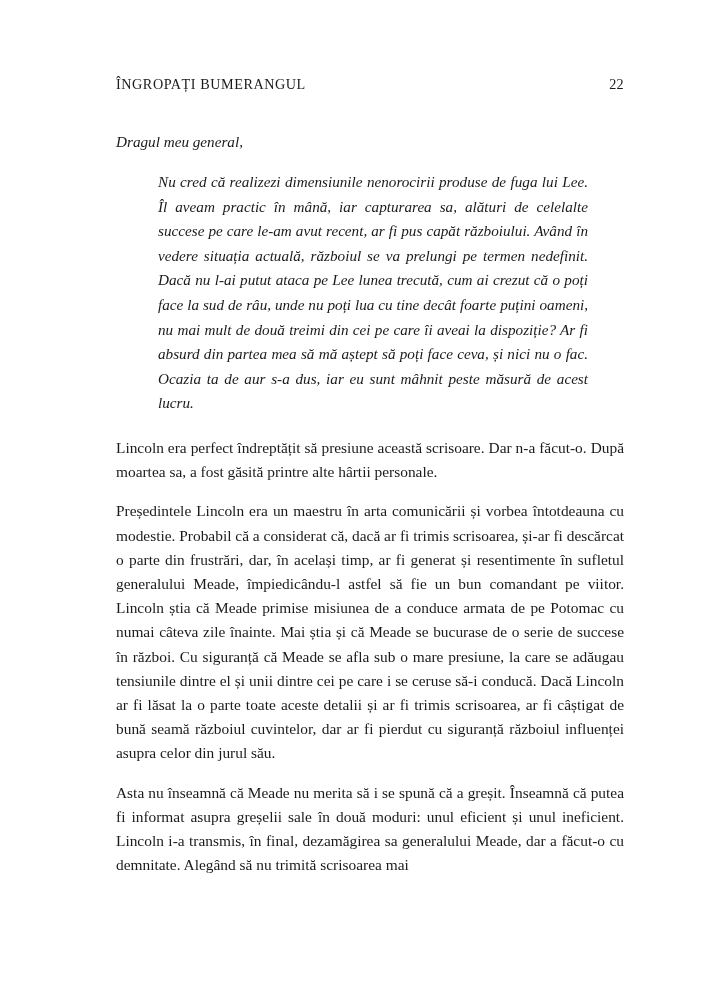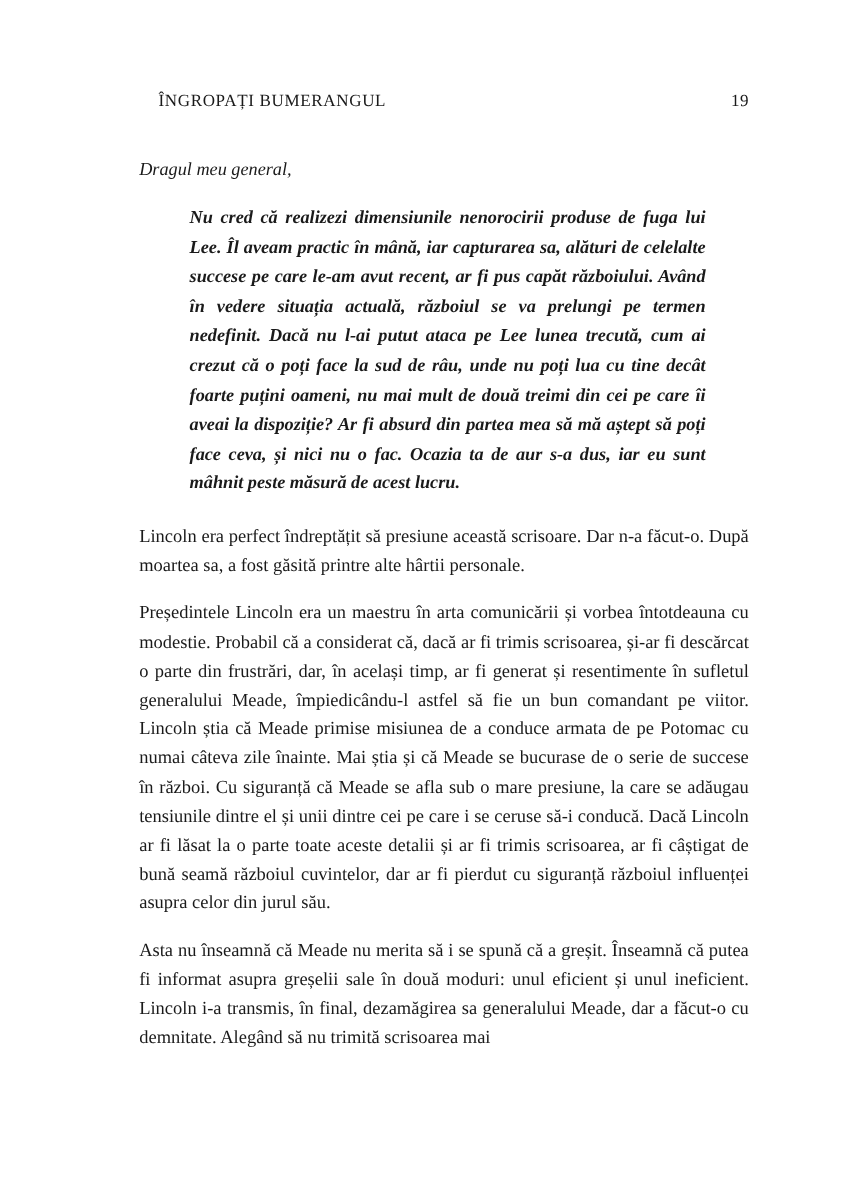--- a/index.html
+++ b/index.html
@@ -20,21 +20,21 @@
     width: 704px;
     height: 1000px;
     box-sizing: border-box;
     background: #ffffff;
     overflow: hidden;
   }
 
   
   .running-head {
     position: absolute;
-    left: 132px;
+    left: 116px;
     right: 80px;
     top: 76px;
     display: flex;
     align-items: baseline;
     justify-content: space-between;
   }
   .running-head-title {
     font-size: 14.2px;
     letter-spacing: 0.55px;
     color: #1a1a1a;
@@ -68,39 +68,39 @@
     font-style: italic;
     font-size: 15.2px;
     line-height: 24.6px;
     text-align: justify;
     text-justify: inter-word;
     padding-left: 42px;
     padding-right: 36px;
     -webkit-hyphens: none;
     hyphens: none;
   }
-  blockquote.letter p { margin: 0; font-weight: bold; }
+  blockquote.letter p { margin: 0; }
 
   p.body {
     margin: 0 0 15px 0;
     font-size: 15.4px;
     line-height: 24.2px;
     text-align: justify;
     text-justify: inter-word;
   }
   p.body:last-child { margin-bottom: 0; }
 </style>
 </head>
 <body>
 
 <div class="page">
 
   <div class="running-head">
     <span class="running-head-title">ÎNGROPAȚI BUMERANGUL</span>
-    <span class="running-head-folio">19</span>
+    <span class="running-head-folio">22</span>
   </div>
 
   <div class="column">
 
     <p class="salutation">Dragul meu general,</p>
 
     <blockquote class="letter">
       <p>Nu cred că realizezi dimensiunile nenorocirii produse de fuga lui Lee. Îl aveam practic în mână, iar capturarea sa, alături de celelalte succese pe care le-am avut recent, ar fi pus capăt războiului. Având în vedere situația actuală, războiul se va prelungi pe termen nedefinit. Dacă nu l-ai putut ataca pe Lee lunea trecută, cum ai crezut că o poți face la sud de râu, unde nu poți lua cu tine decât foarte puțini oameni, nu mai mult de două treimi din cei pe care îi aveai la dispoziție? Ar fi absurd din partea mea să mă aștept să poți face ceva, și nici nu o fac. Ocazia ta de aur s-a dus, iar eu sunt mâhnit peste măsură de acest lucru.</p>
     </blockquote>
 

